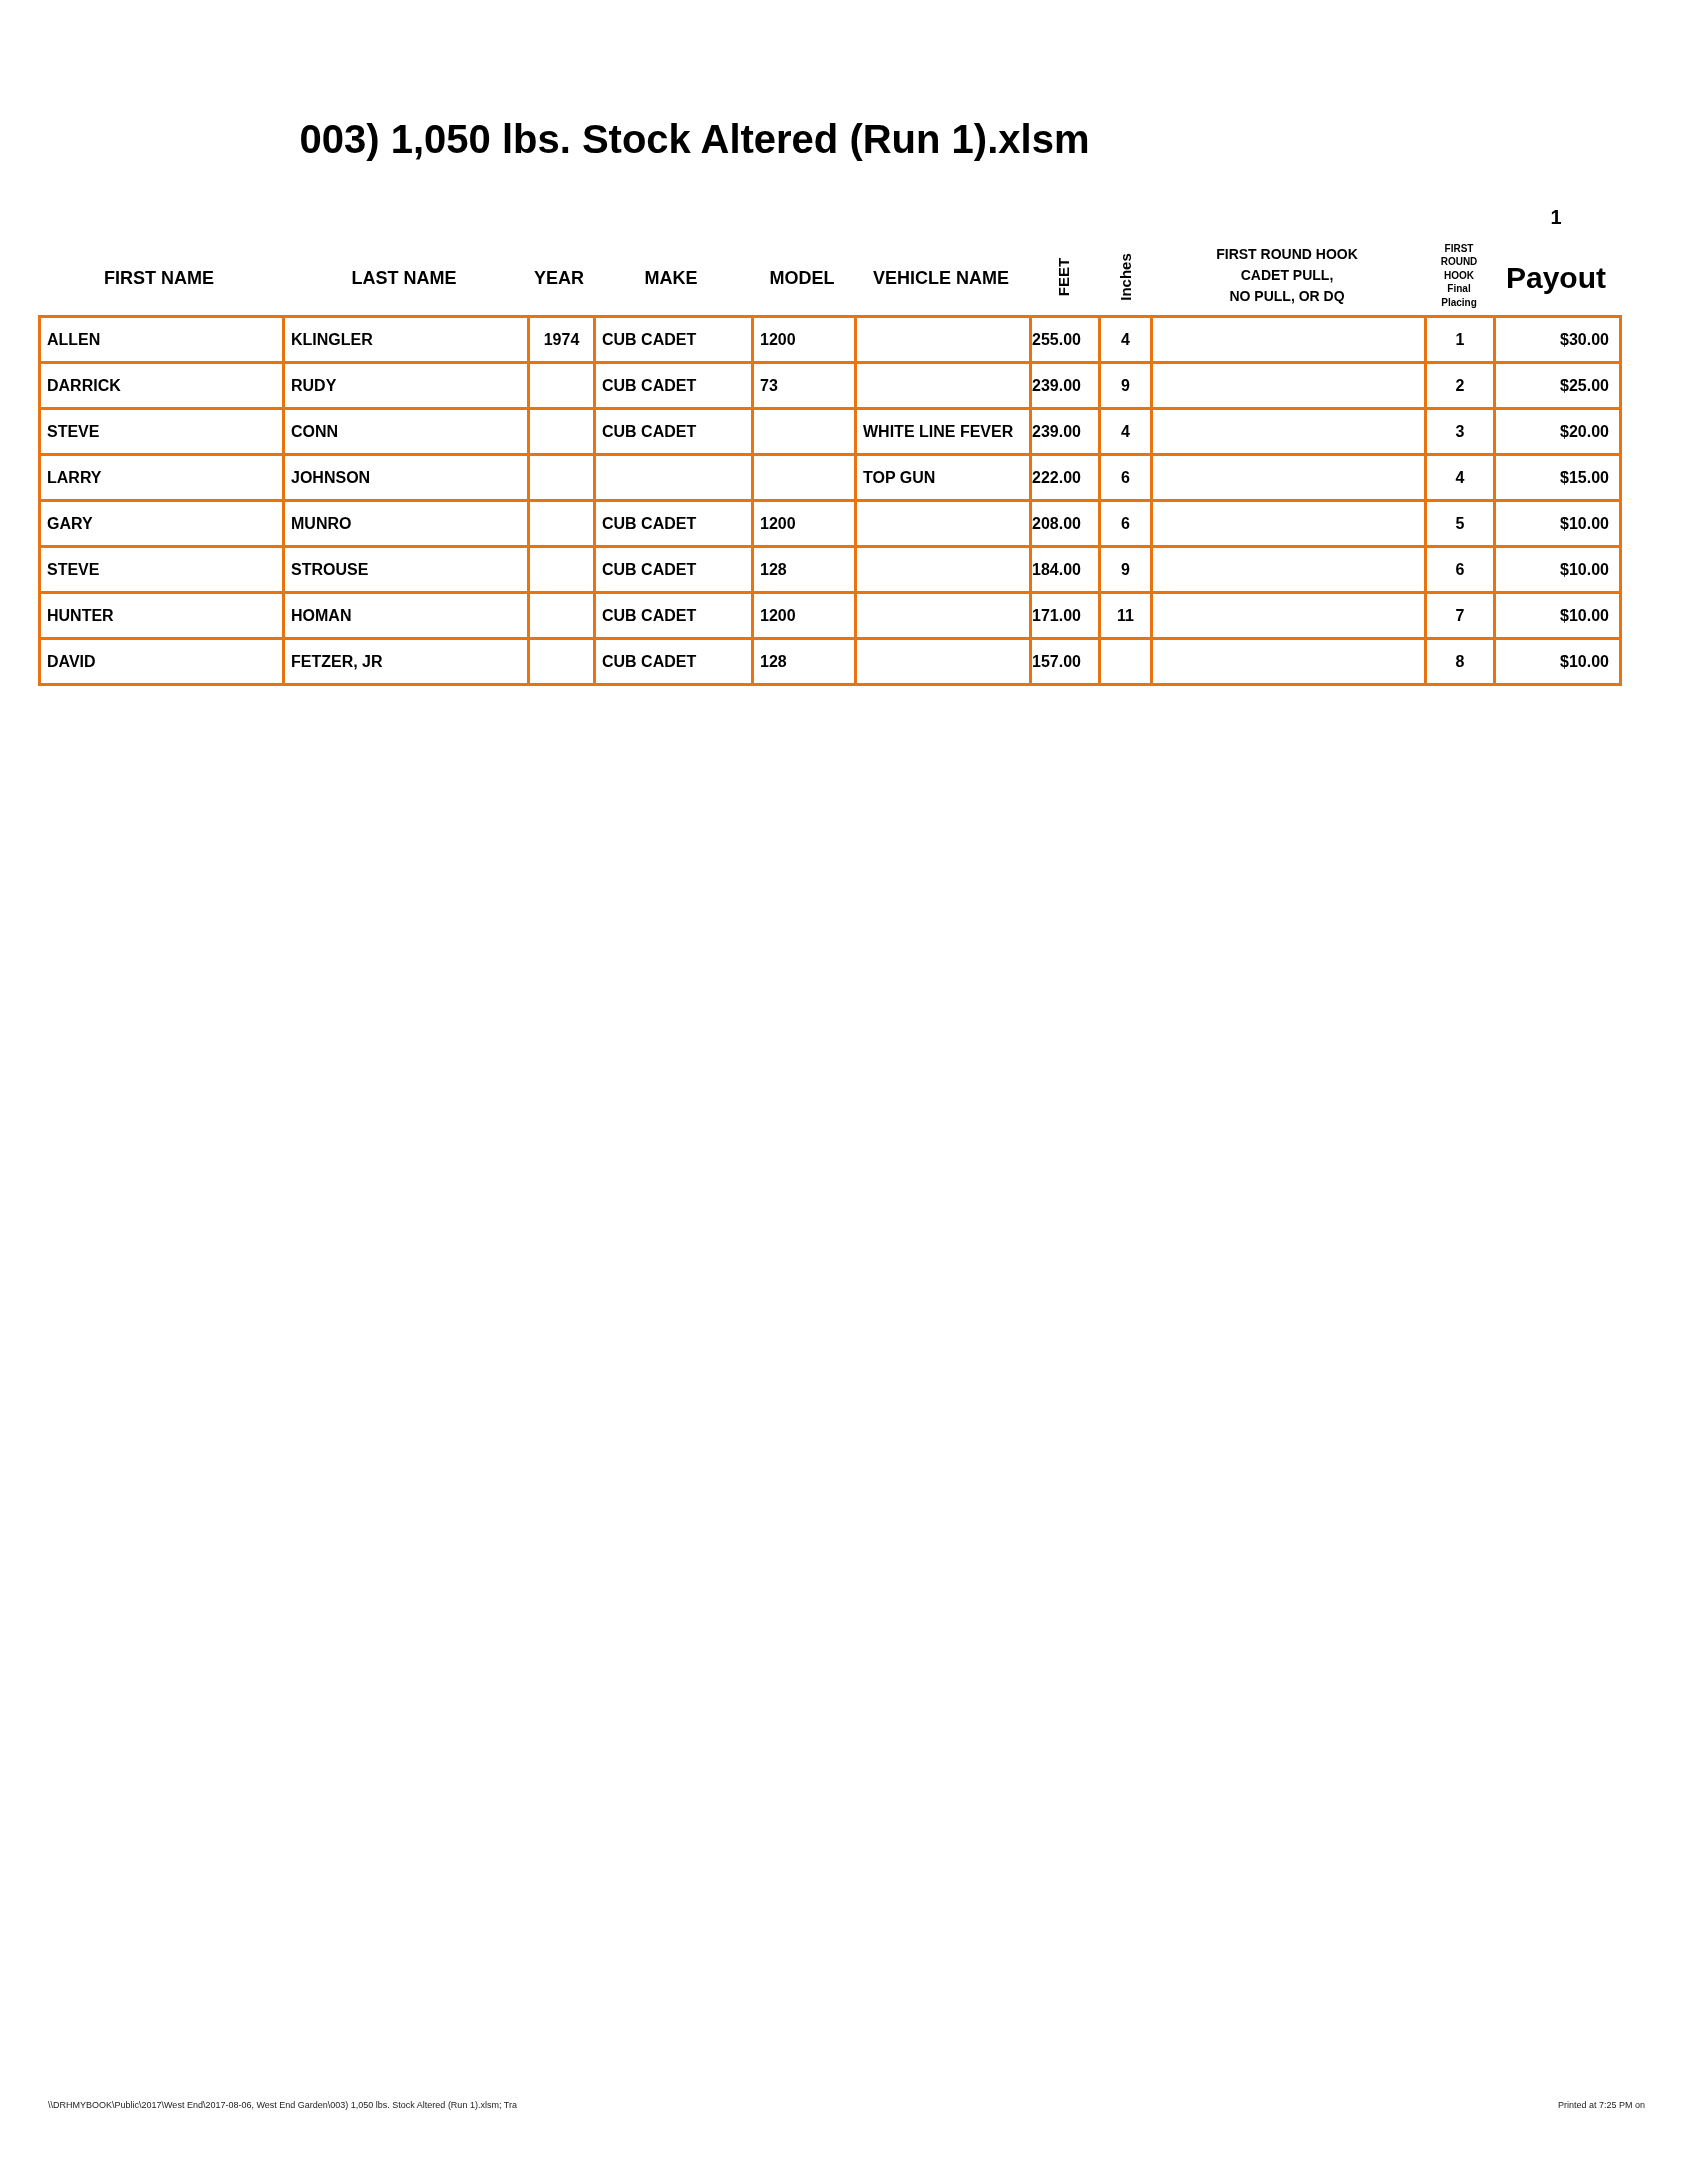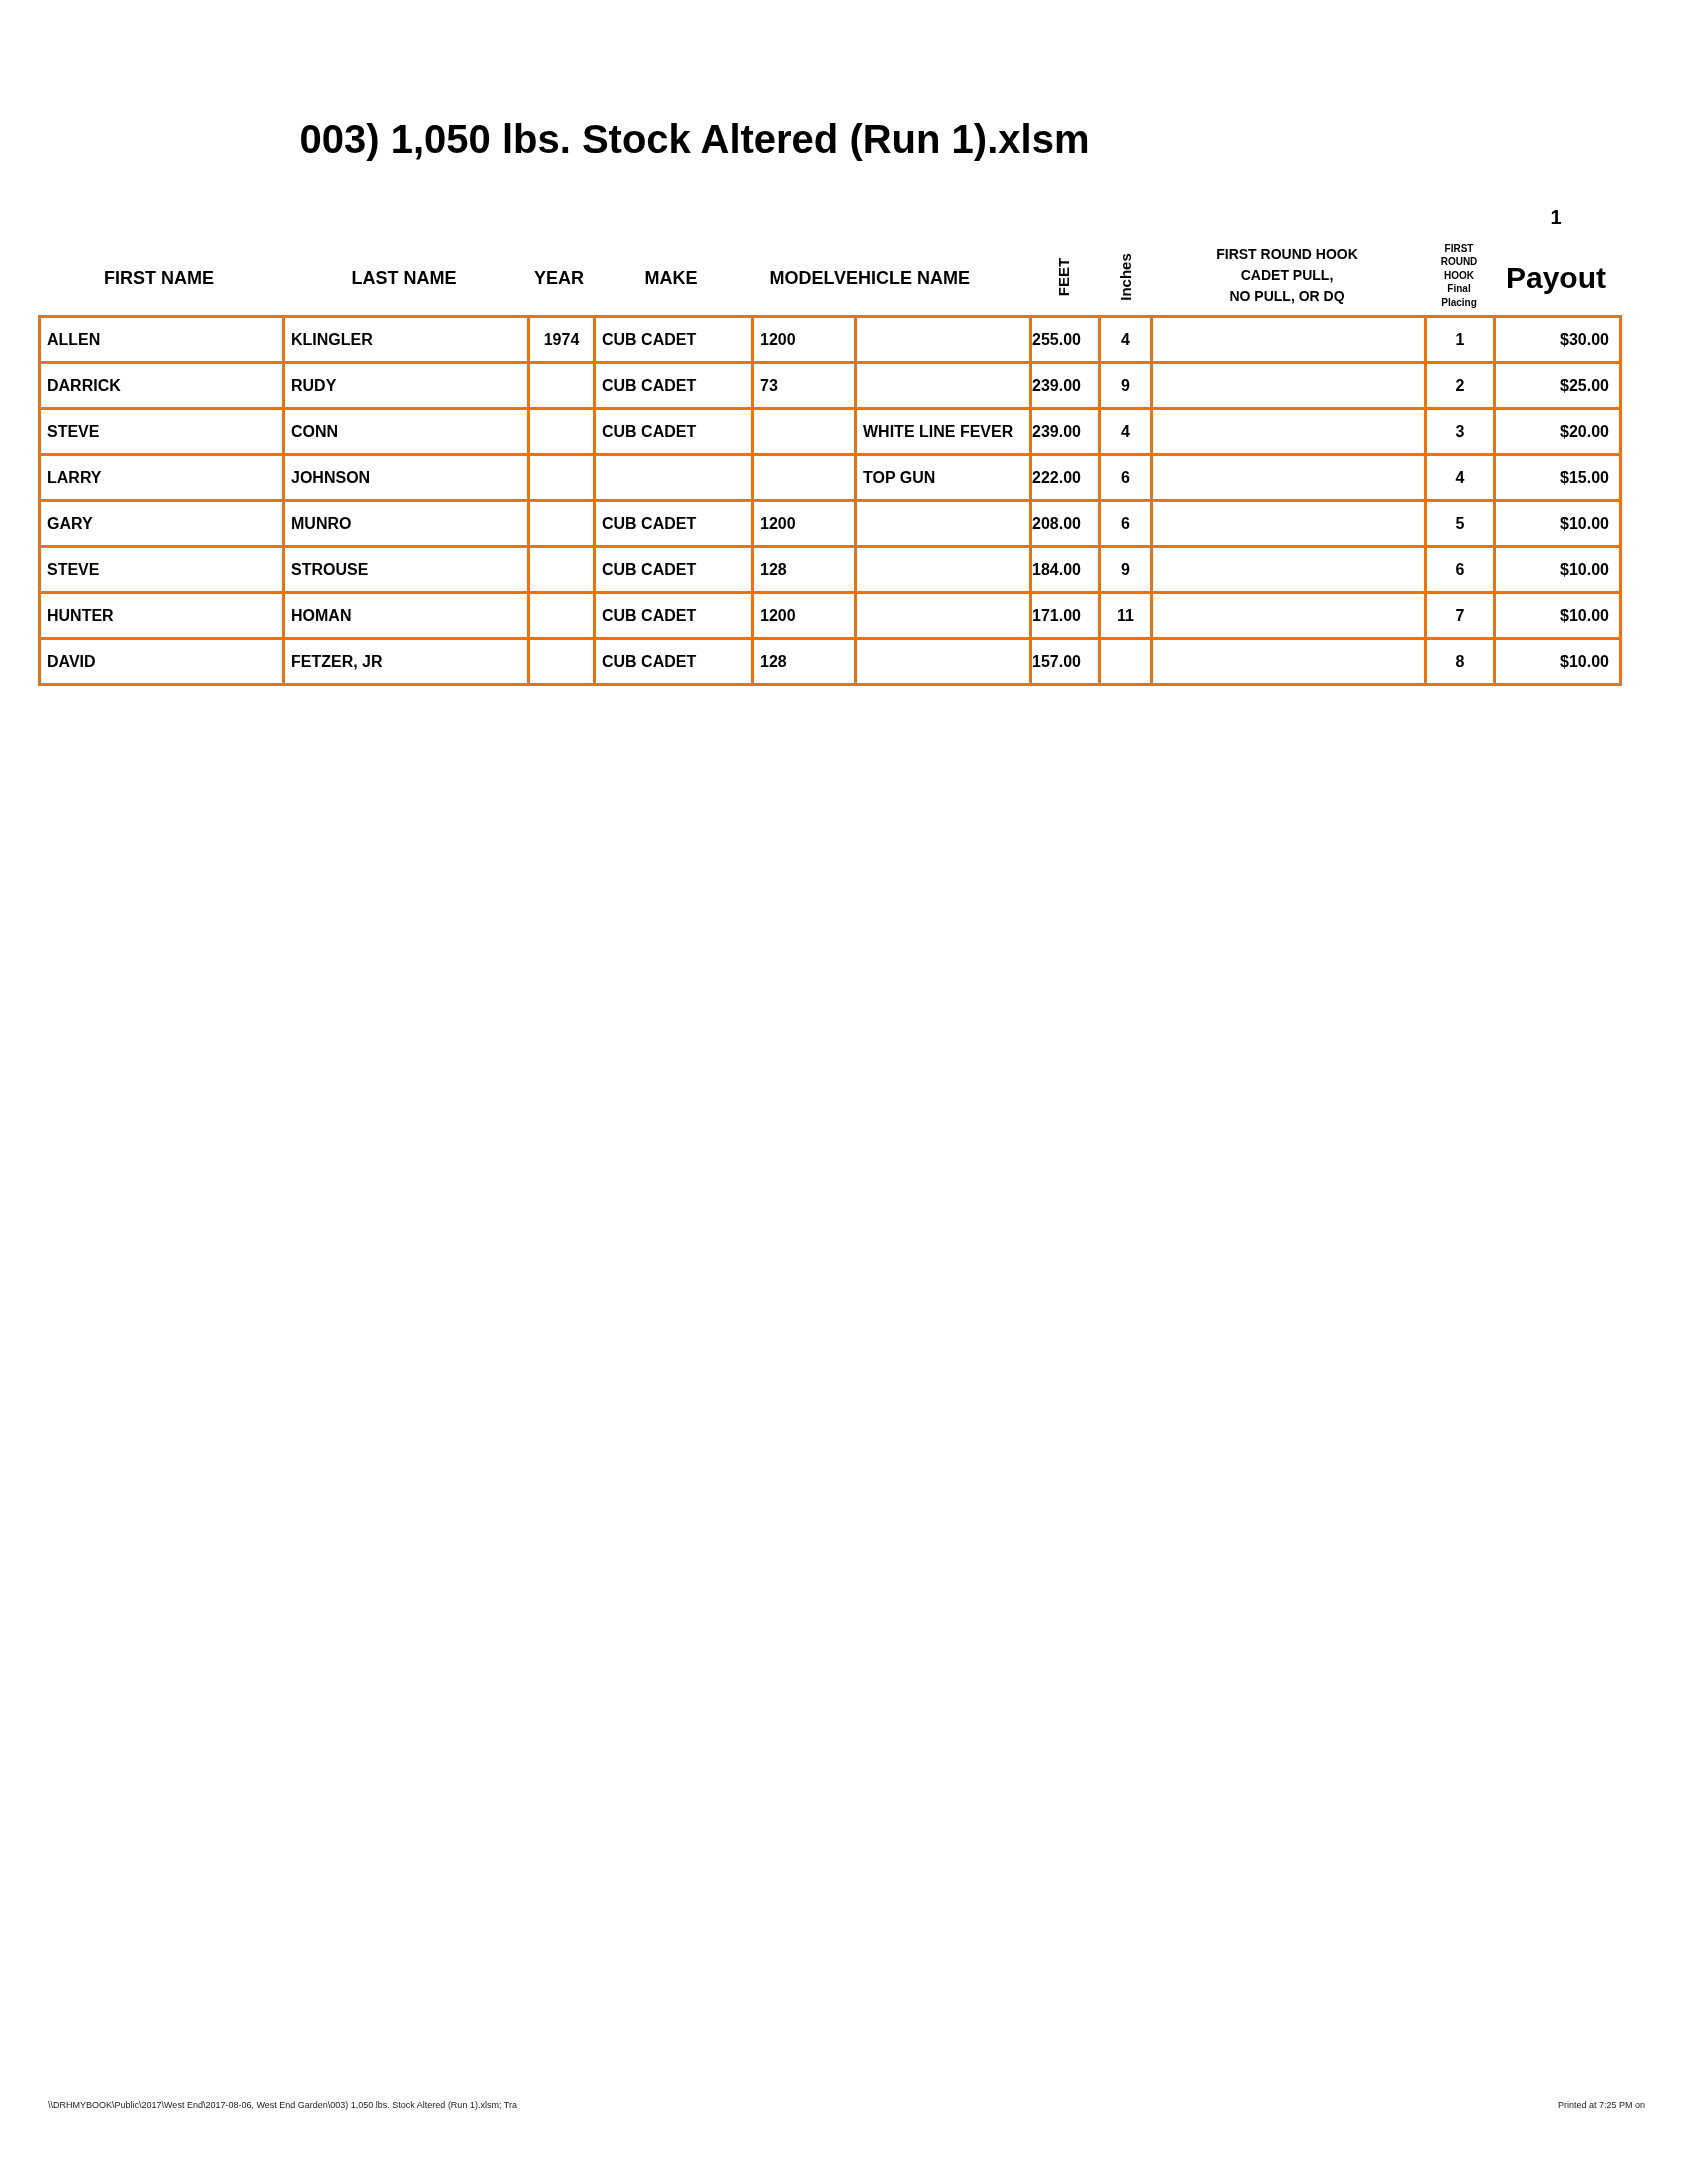--- a/index.html
+++ b/index.html
@@ -93,21 +93,21 @@
 
   <div class="title-line2">003) 1,050 lbs. Stock Altered (Run 1).xlsm</div>
 
   <div class="page-number">1</div>
 
   <div class="col-header" style="left:159px">FIRST NAME</div>
   <div class="col-header" style="left:404px">LAST NAME</div>
   <div class="col-header" style="left:559px">YEAR</div>
   <div class="col-header" style="left:671px">MAKE</div>
   <div class="col-header" style="left:802px">MODEL</div>
-  <div class="col-header" style="left:902px">VEHICLE NAME</div>
+  <div class="col-header" style="left:941px">VEHICLE NAME</div>
   <div class="rot-header" style="left:1063px">FEET</div>
   <div class="rot-header" style="left:1125px">Inches</div>
 
   <div class="frh-header">
     <div>FIRST ROUND HOOK</div>
     <div>CADET PULL,</div>
     <div>NO PULL, OR DQ</div>
   </div>
 
   <div class="placing-header">

